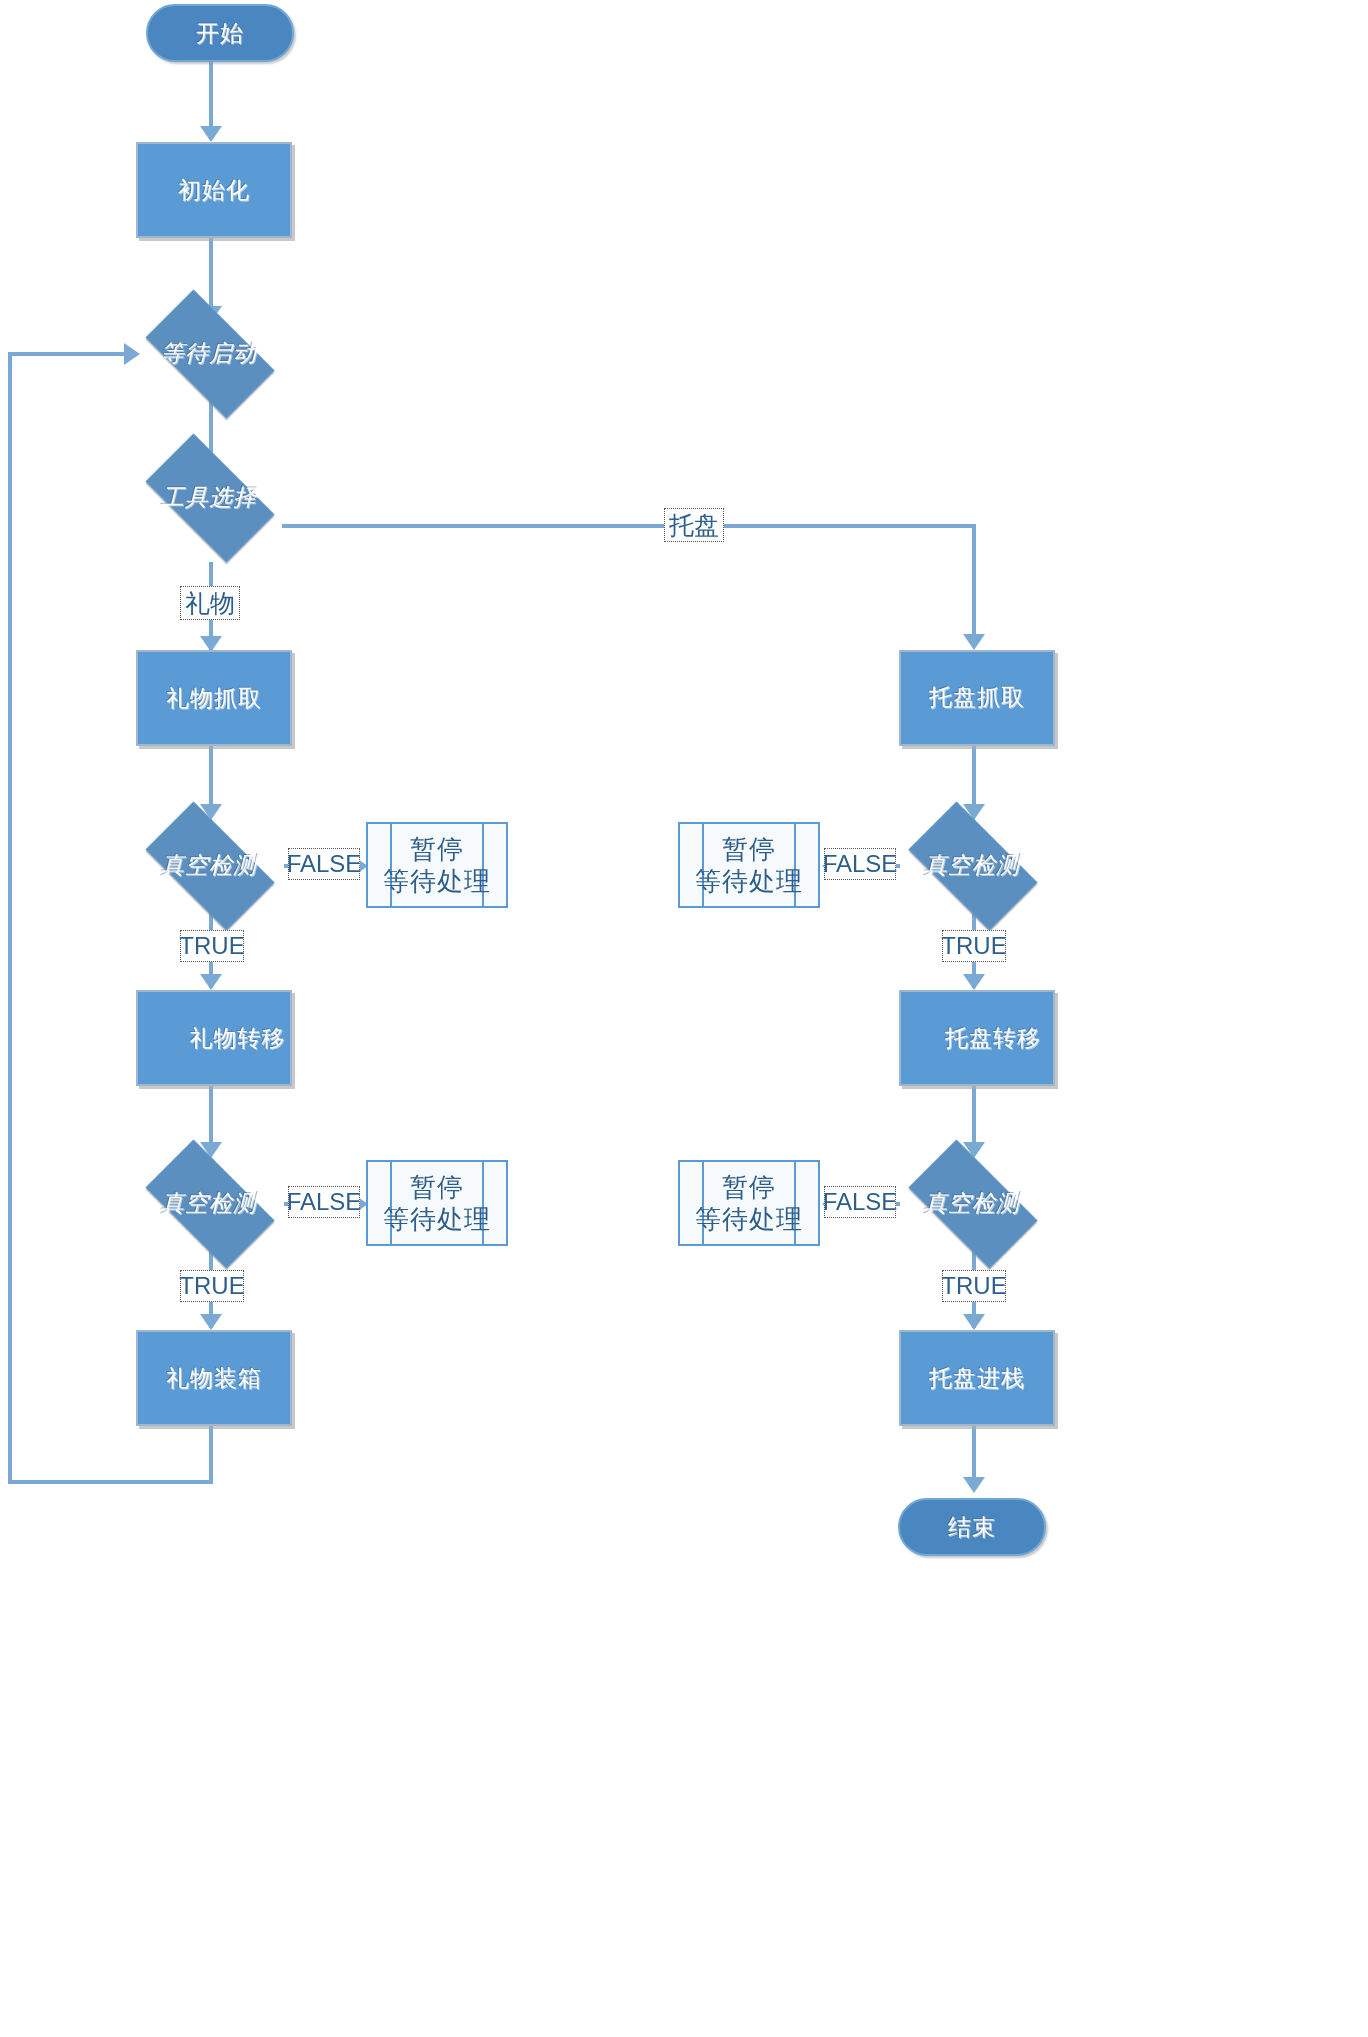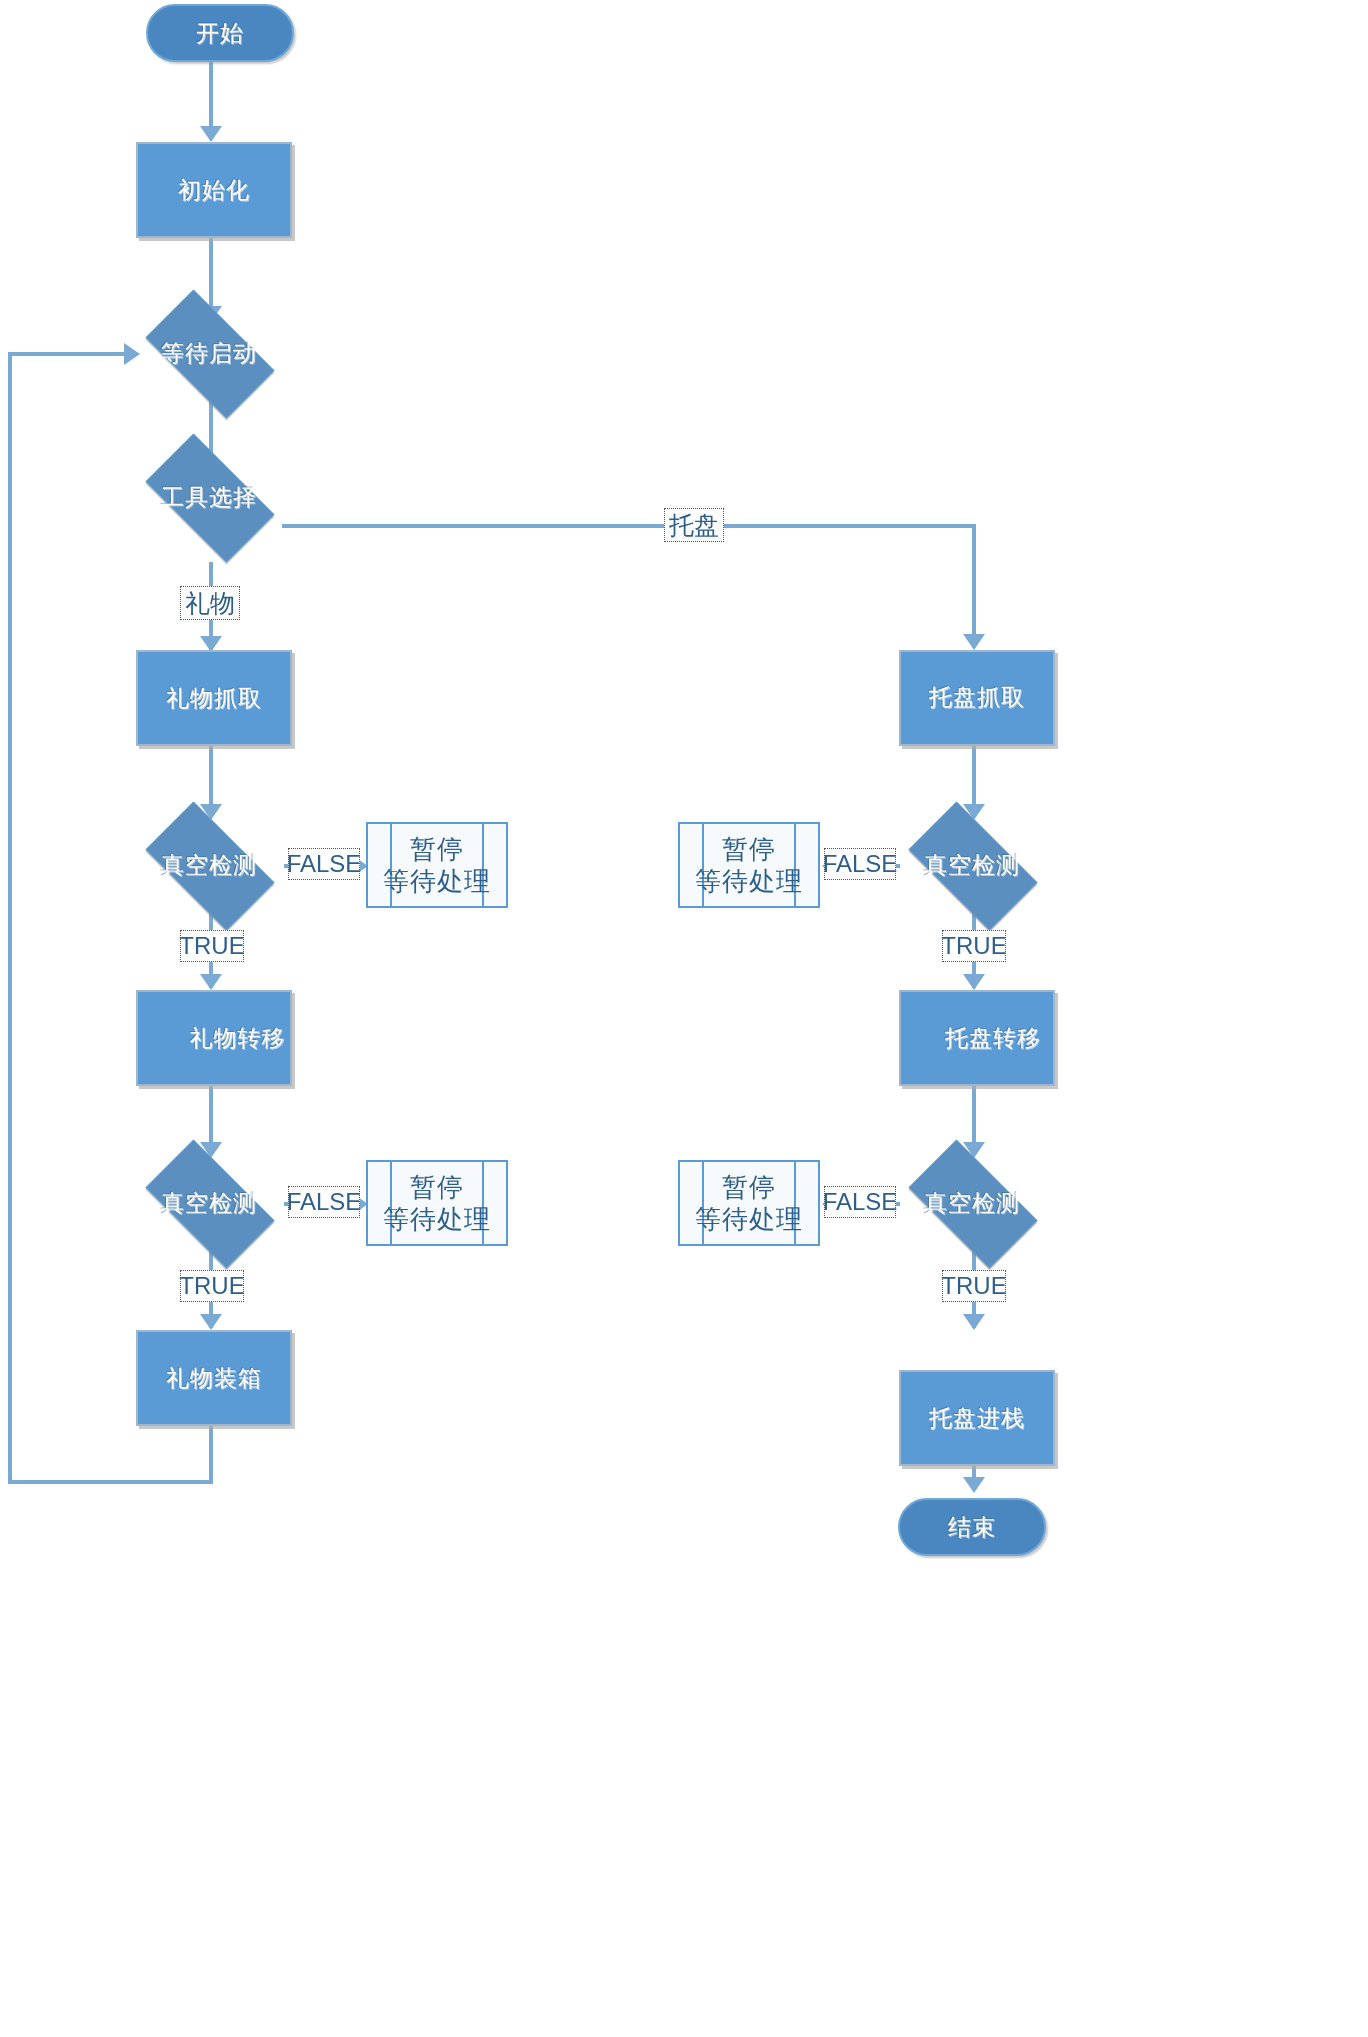--- a/index.html
+++ b/index.html
@@ -47,20 +47,21 @@
     border: 2px solid #6fa8d6;
     border-radius: 999px;
     box-shadow: 2px 2px 2px rgba(150,150,150,0.5);
   }
 
   
   .dec {
     background: transparent;
     border: none;
     box-shadow: none;
+    font-style: italic;
   }
   .dec .dia {
     position: absolute;
     left: 0; top: 0;
     width: 100%; height: 100%;
     background: #5b8fbf;
     transform: rotate(45deg) scale(0.707);
     border: 1px solid #6fa8d6;
     box-shadow: 2px 2px 1px rgba(120,120,120,0.45);
   }
@@ -275,21 +276,21 @@
   <div class="node dec" style="left:892px; top:1156px; width:160px; height:94px;">
     <span class="dia"></span>
     <span class="dlabel">真空检测</span>
   </div>
 
   <div class="node predef" style="left:678px; top:1160px; width:142px; height:86px;">
     <span class="ptxt">暂停</span>
     <span class="ptxt">等待处理</span>
   </div>
 
-  <div class="node proc" style="left:899px; top:1330px; width:156px; height:96px;margin-top:40px;">
+  <div class="node proc" style="left:899px; top:1330px; width:156px; height:96px;">
     <span>托盘进栈</span>
   </div>
 
   <div class="node term" style="left:898px; top:1498px; width:148px; height:58px;">
     <span>结束</span>
   </div>
 
   <div class="elabel cn" style="left:180px; top:586px; width:60px; height:34px;">礼物</div>
 
   <div class="elabel cn" style="left:664px; top:508px; width:60px; height:34px;">托盘</div>

